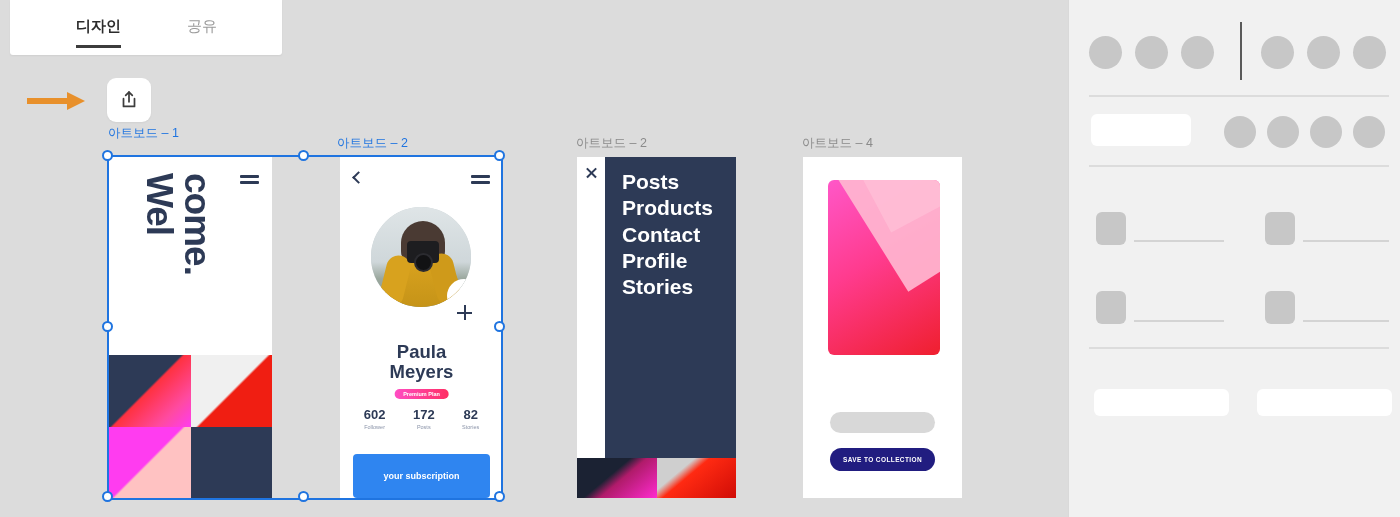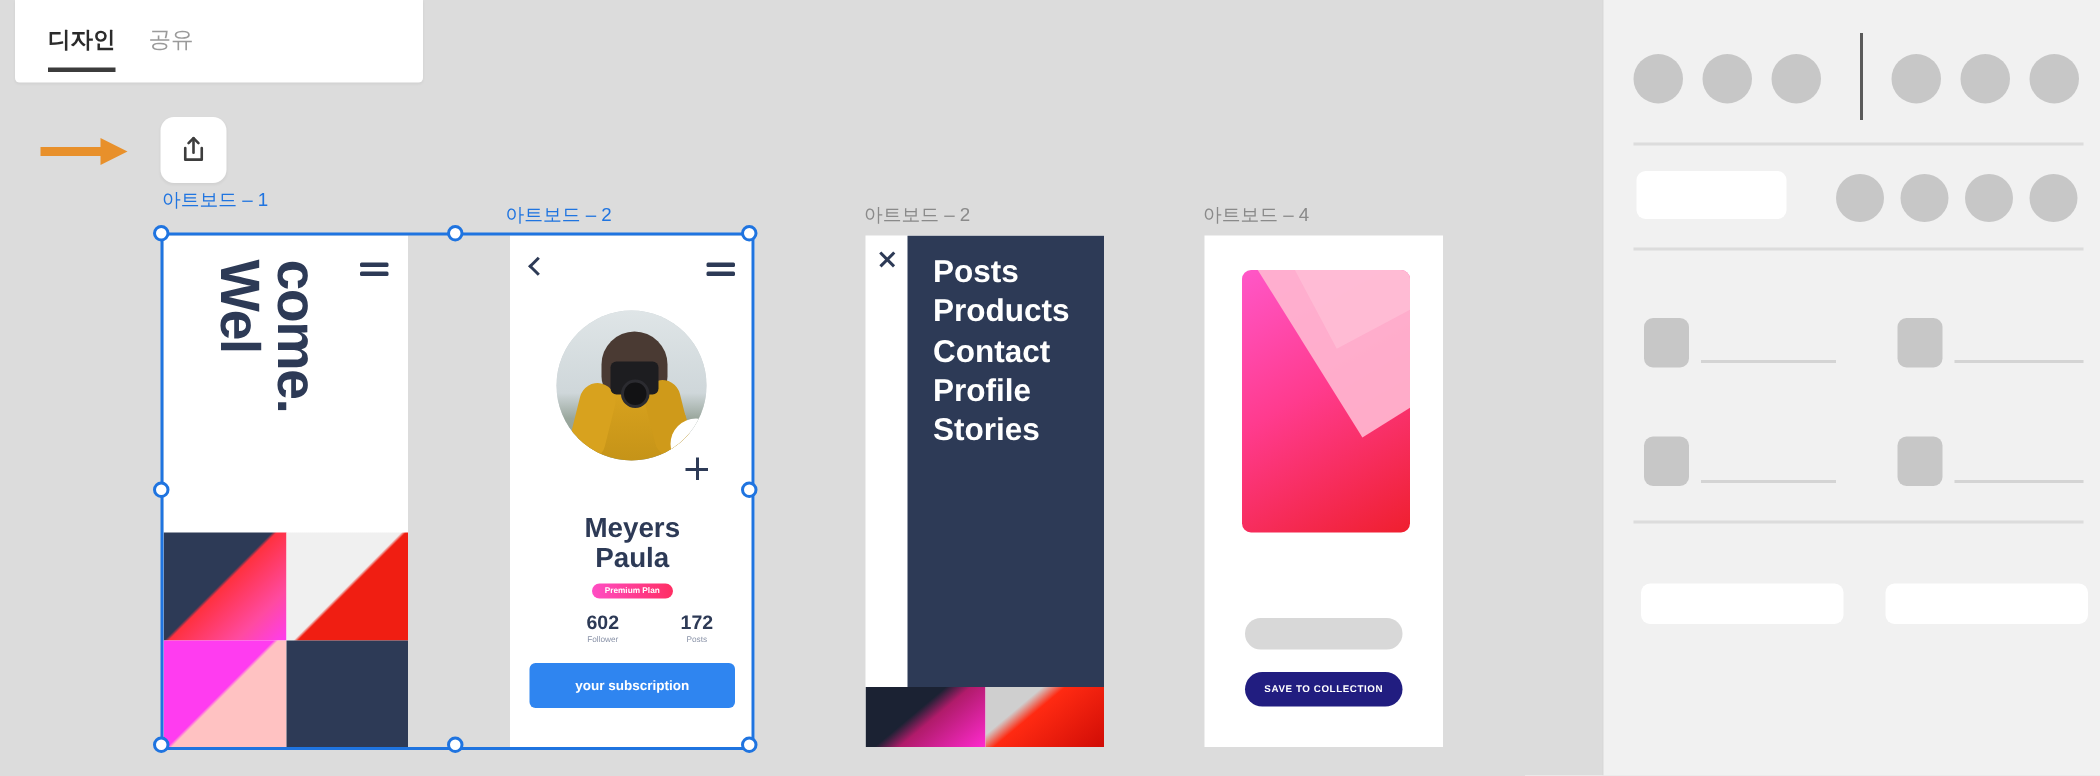--- a/index.html
+++ b/index.html
@@ -27,20 +27,21 @@
   }
   .tab {
     font-size: 15px;
     color: #9a9a9a;
     margin-right: 22px;
     position: relative;
     padding-bottom: 14px;
     padding-top: 12px;
     white-space: nowrap;
     cursor: pointer;
+    margin-left: 44px;
   }
   .tab.active { color: #2b2b2b; font-weight: 600; }
   .tab.active::after {
     content: "";
     position: absolute;
     left: 0; right: 0; bottom: 2px;
     height: 3px; background: #3c3c3c;
   }
 
   
@@ -189,26 +190,26 @@
     border-radius: 9px;
     background: linear-gradient(90deg, #ff4dc4, #ff2e63);
     color: #ffffff;
     font-size: 5.5px; font-weight: 700;
     white-space: nowrap;
   }
   .stats {
     position: absolute; left: 10px; right: 10px; top: 250px;
     display: flex; justify-content: space-around;
   }
-  .stat { text-align: center; margin-left: 41px; }
+  .stat { text-align: center; }
   .stat .num { font-size: 13px; font-weight: 800; color: #2d3a56; }
   .stat .lbl { font-size: 5.5px; color: #8a93a8; margin-top: 2px; }
   .subs-btn {
-    position: absolute; left: 13px; right: 13px; top: 285px;
-    height: 30px; border-radius: 4px;
+    position: absolute; left: 13px; right: 13px; top: 297px;
+    height: 44px; border-radius: 4px;
     background: #2f85f0;
     color: #ffffff; font-size: 9px; font-weight: 600;
     display: flex; align-items: center; justify-content: center;
     cursor: pointer;
   }
 
   
   #ab3 { left: 577px; top: 157px; width: 159px; height: 341px; }
   .menu-panel {
     position: absolute; left: 28px; top: 0; right: 0; bottom: 40px;
@@ -346,22 +347,22 @@
       <div class="armR"></div>
       <div class="cam-body"></div>
       <div class="cam-lens"></div>
       <div class="notch"></div>
     </div>
     <div class="plus">
         <i></i>
         <i></i>
       </div>
     <div class="pname">
+      <div>Paula</div>
       <div>Meyers</div>
-      <div>Paula</div>
     </div>
     <div class="badge">Premium Plan</div>
     <div class="stats">
       <div class="stat">
         <div class="num">602</div>
         <div class="lbl">Follower</div>
       </div>
       <div class="stat">
         <div class="num">172</div>
         <div class="lbl">Posts</div>

